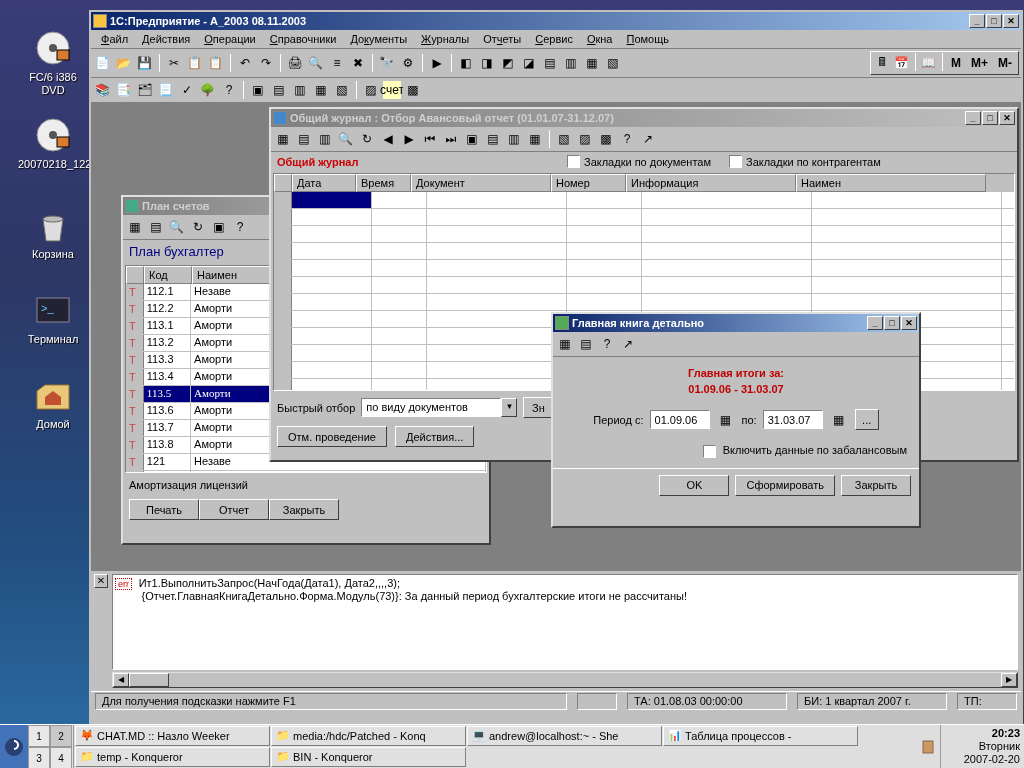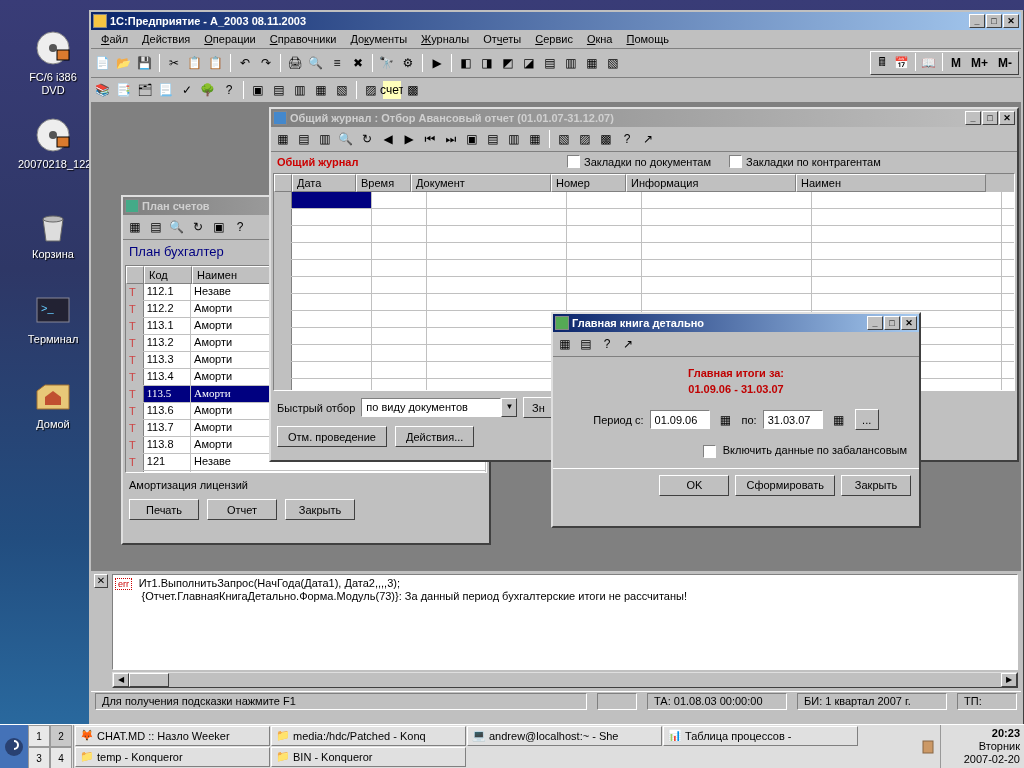--- a/index.html
+++ b/index.html
@@ -338,21 +338,21 @@
               <div class="gc " style="width:300px">Незаве</div>
             </div>
             <div class="gr">
               <div class="gc marker"></div>
               <div class="gc " style="width:48px">121.1</div>
               <div class="gc " style="width:300px">Незавершенное строительство</div>
             </div>
           </div>
       </div>
       <div style="padding:4px 6px;">Амортизация лицензий</div>
-      <div style="padding:4px 6px; display:flex; gap:8px;">
+      <div style="padding:4px 6px; display:flex; ">
         <button class="btn">Печать</button>
         <button class="btn">Отчет</button>
         <button class="btn">Закрыть</button>
       </div>
     </div>
 
     <div class="childwin" style="left:178px; top:4px; width:750px; height:355px;">
       <div class="titlebar inactive">
         <div class="ticon" style="background:#48c;"></div>
         <div class="ttext">Общий журнал : Отбор Авансовый отчет (01.01.07-31.12.07)</div>
@@ -578,21 +578,21 @@
       <div class="scroll-btn">◀</div>
       <div class="scroll-thumb" style="width:40px;"></div>
       <div style="flex:1"></div>
       <div class="scroll-btn">▶</div>
     </div>
   </div>
 
   <div class="statusbar">
     <div class="cell" style="flex:1">Для получения подсказки нажмите F1</div>
     <div class="cell" style="width:40px"></div>
-    <div class="cell" style="width:140px">ТА: 01.08.03  00:00:00</div>
+    <div class="cell" style="width:160px">ТА: 01.08.03  00:00:00</div>
     <div class="cell" style="width:150px">БИ: 1 квартал 2007 г.</div>
     <div class="cell" style="width:60px">ТП:</div>
   </div>
 </div>
 
 <div class="taskbar">
   <div class="tb-start">
     <svg width="20" height="20" viewBox="0 0 20 20">
         <circle cx="10" cy="10" r="9" fill="#294172"></circle>
         <path d="M10 4 a4 4 0 0 1 0 8 a4 4 0 0 0 0 0" fill="none" stroke="#fff" stroke-width="2"></path>

